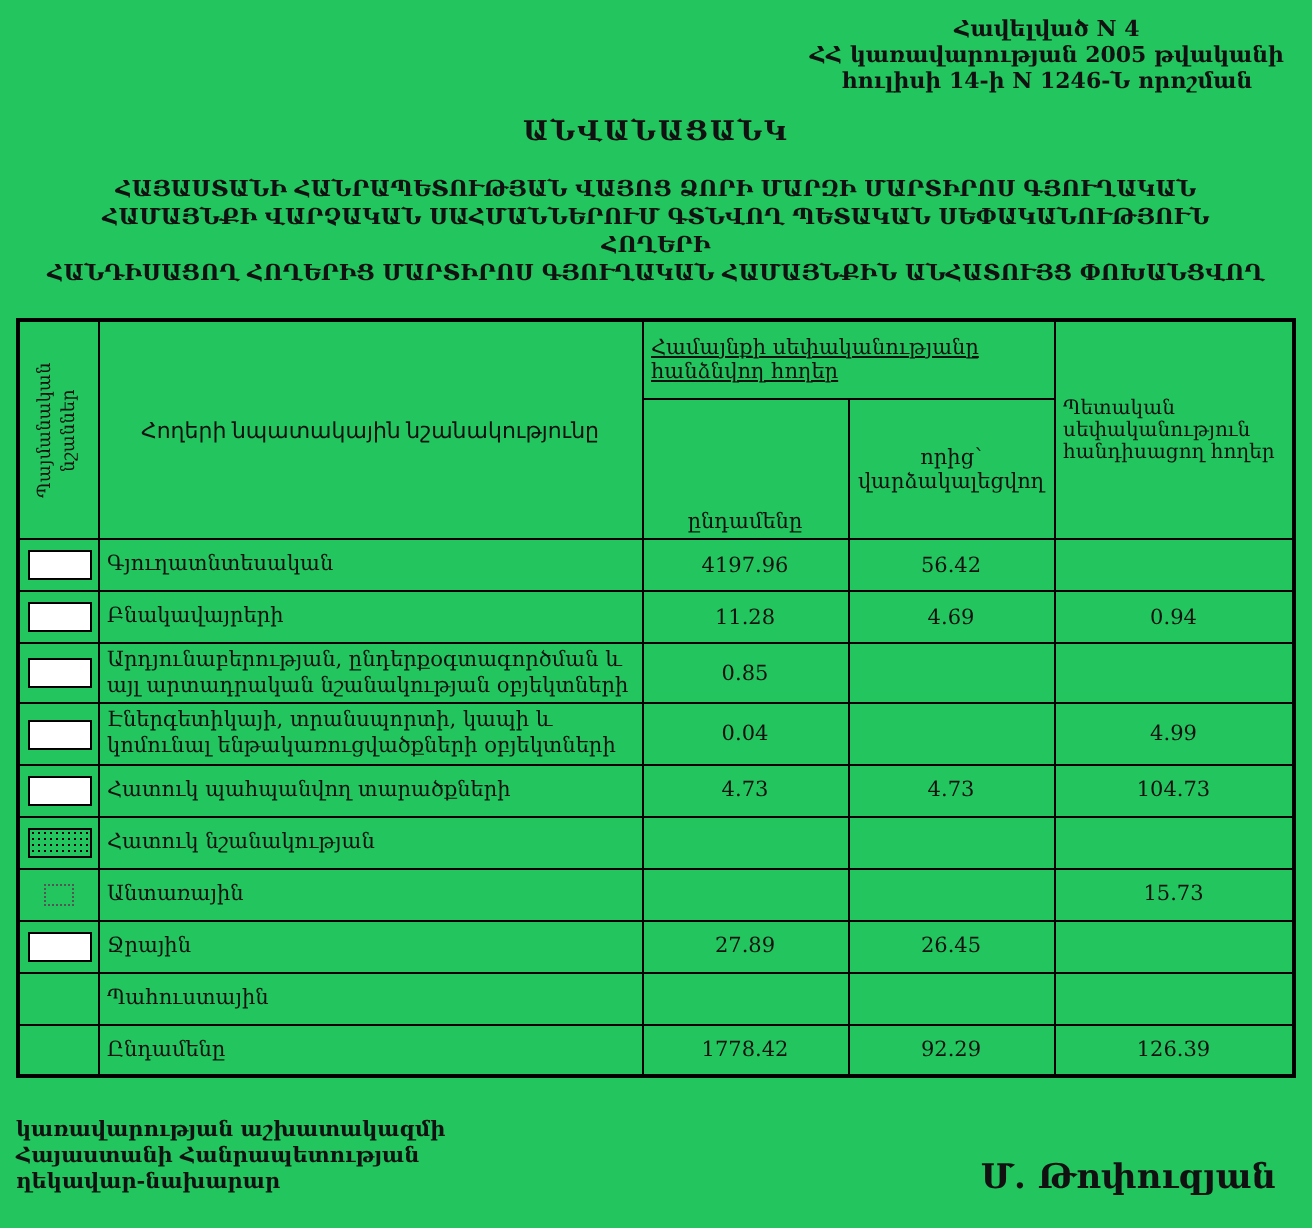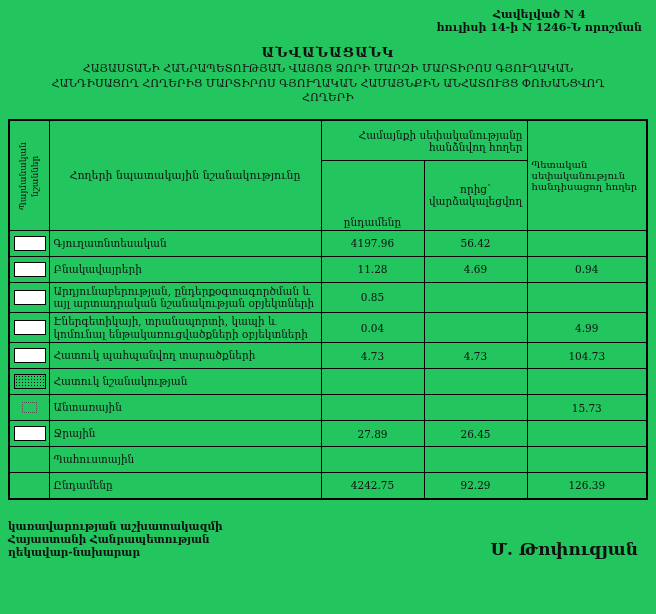--- a/index.html
+++ b/index.html
@@ -24,23 +24,23 @@
     line-height: 1.2;
   }
   .doc-title {
     margin-top: 10px;
     text-align: center;
     font-weight: bold;
     font-size: 13.5px;
     letter-spacing: 1px;
   }
   .doc-subtitle {
-    margin-top: 2px;
-    text-align: center;
-    font-weight: normal;
+    margin-top: 14px;
+    text-align: center;
+    font-weight: bold;
     font-size: 11px;
     line-height: 1.3;
   }
   table.land-table {
     margin: 14px 0 0 8px;
     width: 640px;
     border-collapse: collapse;
     table-layout: fixed;
   }
   .land-table th, .land-table td {
@@ -55,22 +55,22 @@
   .th-sym { width: 40px; padding: 2px 0; }
   .vtext {
     writing-mode: vertical-rl;
     transform: rotate(180deg);
     margin: 0 auto;
     height: 102px;
     font-size: 9px;
     line-height: 1.35;
     text-align: center;
   }
-  .th-purpose { width: 272px; font-size: 11px; vertical-align: middle; }
-  .th-group   { font-size: 10.5px; text-align: right; vertical-align: middle; padding: 4px 10px; }
+  .th-purpose { width: 272px; font-size: 11px; vertical-align: middle; font-family: Liberation Serif, serif; }
+  .th-group   { font-size: 10.5px; text-align: left; vertical-align: middle; padding: 4px 10px; text-decoration: underline; }
   .th-total   { width: 112px; font-size: 10.5px; text-align: center; vertical-align: bottom; padding-bottom: 10px; }
   .th-leased  { width: 96px;  font-size: 10.5px; text-align: center; vertical-align: middle; }
   .th-state   { width: 120px; font-size: 10px;  text-align: left; vertical-align: middle; padding: 4px 8px; }
   .land-table tbody td { height: 26px; font-size: 10.5px; vertical-align: middle; }
   .td-sym   { text-align: center; padding: 2px 0; }
   .td-label { text-align: left; padding-left: 6px; line-height: 1.2; margin-top: 37px; }
   .td-num   { text-align: center; font-size: 11.5px; }
   .sym { display: block; margin: 3px auto; width: 30px; height: 13px; }
   .sym[data-sym="empty"]   { border: 1px solid #000; background: #fff; }
   .sym[data-sym="hatched"] { border: 1px solid #000;
@@ -86,29 +86,31 @@
   .footer-left  { font-weight: bold; font-size: 10.5px; line-height: 1.25; }
   .footer-sign  { font-weight: bold; font-size: 17px; padding-right: 6px; }
 </style>
 </head>
 <body>
 
 <div class="page">
 
   <div class="appendix">
     <div>Հավելված N 4</div>
+    <div>ՀՀ կառավարության 2005 թվականի</div>
     <div>հուլիսի 14-ի N 1246-Ն որոշման</div>
   </div>
 
   <div class="doc-title">ԱՆՎԱՆԱՑԱՆԿ</div>
 
   <div class="doc-subtitle">
     <div>ՀԱՅԱՍՏԱՆԻ ՀԱՆՐԱՊԵՏՈՒԹՅԱՆ ՎԱՅՈՑ ՁՈՐԻ ՄԱՐԶԻ ՄԱՐՏԻՐՈՍ ԳՅՈՒՂԱԿԱՆ</div>
+    <div>ՀԱՄԱՅՆՔԻ ՎԱՐՉԱԿԱՆ ՍԱՀՄԱՆՆԵՐՈՒՄ ԳՏՆՎՈՂ ՊԵՏԱԿԱՆ ՍԵՓԱԿԱՆՈՒԹՅՈՒՆ</div>
+    <div>ՀՈՂԵՐԻ</div>
     <div>ՀԱՆԴԻՍԱՑՈՂ ՀՈՂԵՐԻՑ ՄԱՐՏԻՐՈՍ ԳՅՈՒՂԱԿԱՆ ՀԱՄԱՅՆՔԻՆ ԱՆՀԱՏՈՒՅՑ ՓՈԽԱՆՑՎՈՂ</div>
-    <div>ՀՈՂԵՐԻ</div>
   </div>
 
   <table class="land-table">
     <thead>
       <tr class="gr">
         <th class="th-sym" rowspan="2">
           <div class="vtext">Պայմանական նշաններ</div>
         </th>
         <th class="th-purpose" rowspan="2">Հողերի նպատակային նշանակությունը</th>
         <th class="th-group" colspan="2">Համայնքի սեփականությանը հանձնվող հողեր</th>
@@ -195,21 +197,21 @@
       <tr>
         <td class="td-sym"></td>
         <td class="td-label">Պահուստային</td>
         <td class="td-num"></td>
         <td class="td-num"></td>
         <td class="td-num"></td>
       </tr>
       <tr>
         <td class="td-sym"></td>
         <td class="td-label">Ընդամենը</td>
-        <td class="td-num">4242.75</td>
+        <td class="td-num">1778.42</td>
         <td class="td-num">92.29</td>
         <td class="td-num">126.39</td>
       </tr>
     </tbody>
   </table>
 
   <div class="footer">
     <div class="footer-left">
       <div>կառավարության աշխատակազմի</div>
       <div>Հայաստանի Հանրապետության</div>

